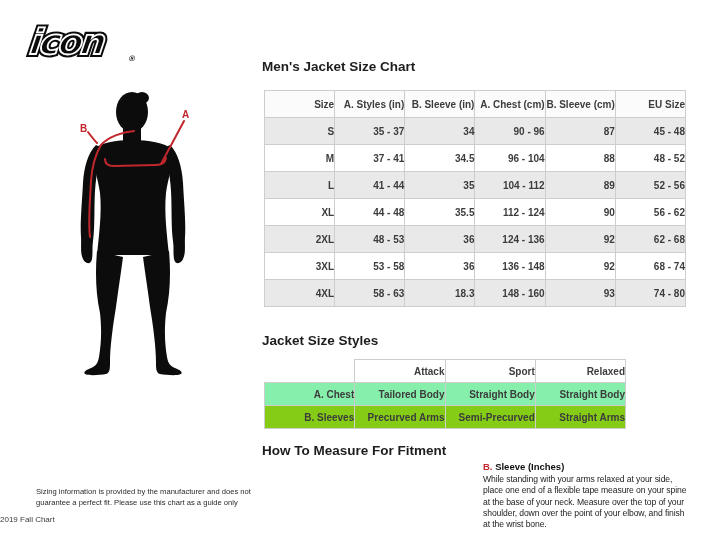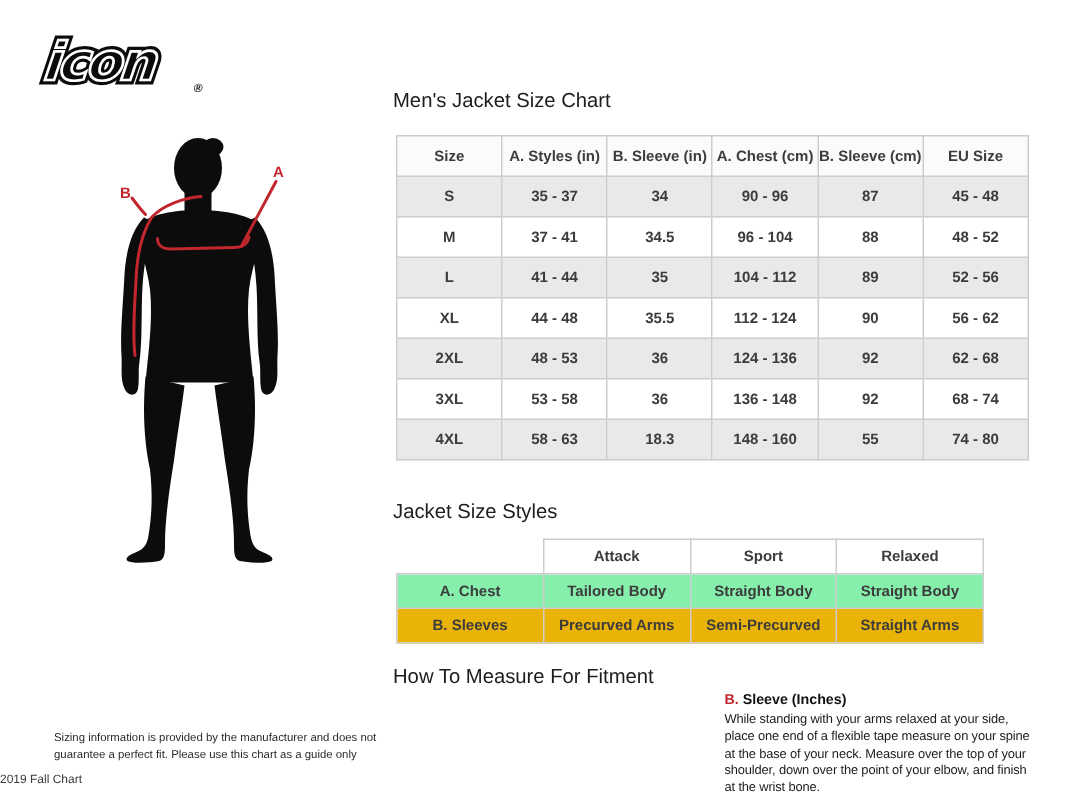--- a/index.html
+++ b/index.html
@@ -14,34 +14,34 @@
     font-size:35px;letter-spacing:-2px;font-family:"DejaVu Sans", sans-serif;white-space:nowrap;
   }
   .logo-back{-webkit-text-stroke:6px #0b0b0b;color:#0b0b0b;}
   .logo-front{-webkit-text-stroke:1.8px #ffffff;color:#0b0b0b;}
   .logo-reg{position:absolute;left:101px;top:32px;font-size:8px;font-weight:bold;color:#0b0b0b;font-style:normal;}
   
   .figure{position:absolute;left:50px;top:85px;width:200px;height:295px;}
   .figure svg{width:100%;height:100%;display:block;}
   .measure-label{font-family:"Liberation Sans",sans-serif;font-weight:bold;font-size:10px;fill:var(--accent,#c1272d);}
   
-  .sec-title{position:absolute;left:262px;font-size:13.5px;font-weight:normal;color:#1d1d1d;}
+  .sec-title{position:absolute;left:262px;font-size:13.5px;font-weight:bold;color:#1d1d1d;}
   #title-size{top:59px;}
   #title-style{top:333px;}
   #title-howto{top:443px;}
   
   table{border-collapse:collapse;table-layout:fixed;font-size:10px;color:#3c3c3c;}
-  td,th{border:1px solid #cdcdcd;text-align:center;vertical-align:middle;padding:0;font-weight:bold;}
+  td,th{border:1px solid #cdcdcd;text-align:right;vertical-align:middle;padding:0;font-weight:bold;}
   .sizechart{position:absolute;left:264px;top:90px;width:422px;}
   .sizechart th{height:26px;background:#fbfbfb;}
   .sizechart td{height:26px;background:#ffffff;}
   .sizechart tr.alt td{background:#e9e9e9;}
-  .stylechart{position:absolute;left:264px;top:359px;width:392px;}
+  .stylechart{position:absolute;left:264px;top:359px;width:362px;}
   .stylechart th{height:22px;background:#ffffff;}
-  .stylechart td{height:22px;background:#eab308;}
+  .stylechart td{height:22px;background:#84cc16;}
   .stylechart tr.alt td{background:#86efac;}
   .blankcell{border:none !important;background:#ffffff !important;}
   
   .howto{position:absolute;left:262px;top:461px;width:426px;display:flex;gap:16px;}
   .howto .col{flex:1;}
   .howto h4{margin:0 0 2px 0;font-size:9.5px;color:#111;}
   .howto .letter{color:var(--accent,#c1272d);}
   .howto p{margin:0;font-size:8.6px;line-height:1.32;color:#1c1c1c;letter-spacing:-0.1px;}
   
   .disclaimer{position:absolute;left:36px;top:487px;width:220px;font-size:7.6px;line-height:1.4;color:#2a2a2a;}
@@ -145,21 +145,21 @@
     <td>136 - 148</td>
     <td>92</td>
     <td>68 - 74</td>
   </tr>
 
   <tr class="alt">
     <td>4XL</td>
     <td>58 - 63</td>
     <td>18.3</td>
     <td>148 - 160</td>
-    <td>55</td>
+    <td>93</td>
     <td>74 - 80</td>
   </tr>
 </tbody>
 </table>
 
 <div class="sec-title" id="title-style">Jacket Size Styles</div>
 
 <table class="stylechart">
   <thead>
     <tr>

